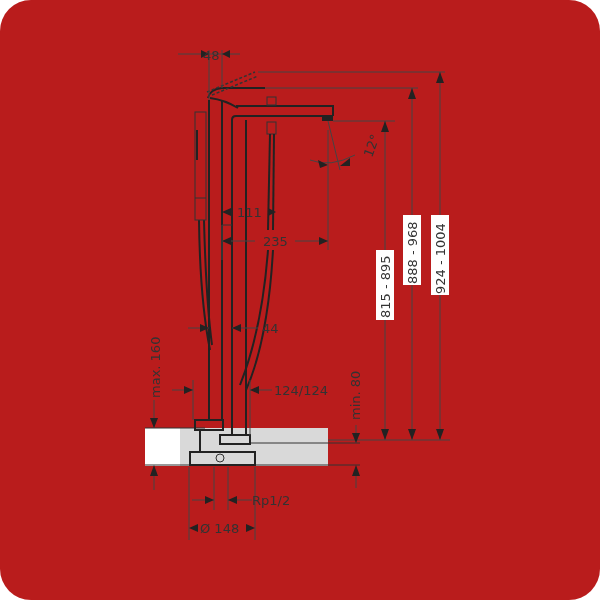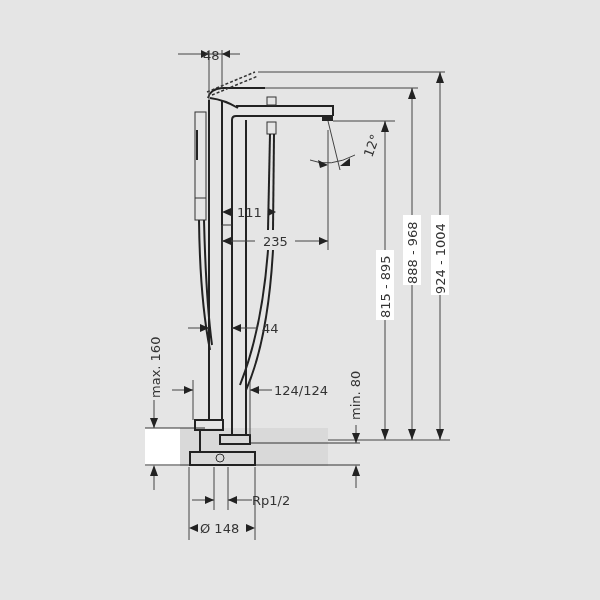--- a/index.html
+++ b/index.html
@@ -1,16 +1,16 @@
 <!DOCTYPE html>
 <html><head>
 <meta charset="utf-8">
 <style>
   html,body{margin:0;padding:0;background:#fff;}
-  #wrap{width:600px;height:600px;position:relative;overflow:hidden;background:#e5e5e5;}
+  #wrap{width:600px;height:600px;position:relative;overflow:hidden;background:#b91c1c;border-radius:31px;}
   svg{position:absolute;left:0;top:0;}
   .ln{stroke:#222;stroke-width:2;fill:none;}
   .th{stroke:#333;stroke-width:1;fill:none;}
   .dim{stroke:#444;stroke-width:1;fill:none;}
   .ar{fill:#222;}
   text{font-family:"DejaVu Sans",sans-serif;font-size:13px;fill:#333;}
 </style>
 </head>
 <body>
 

